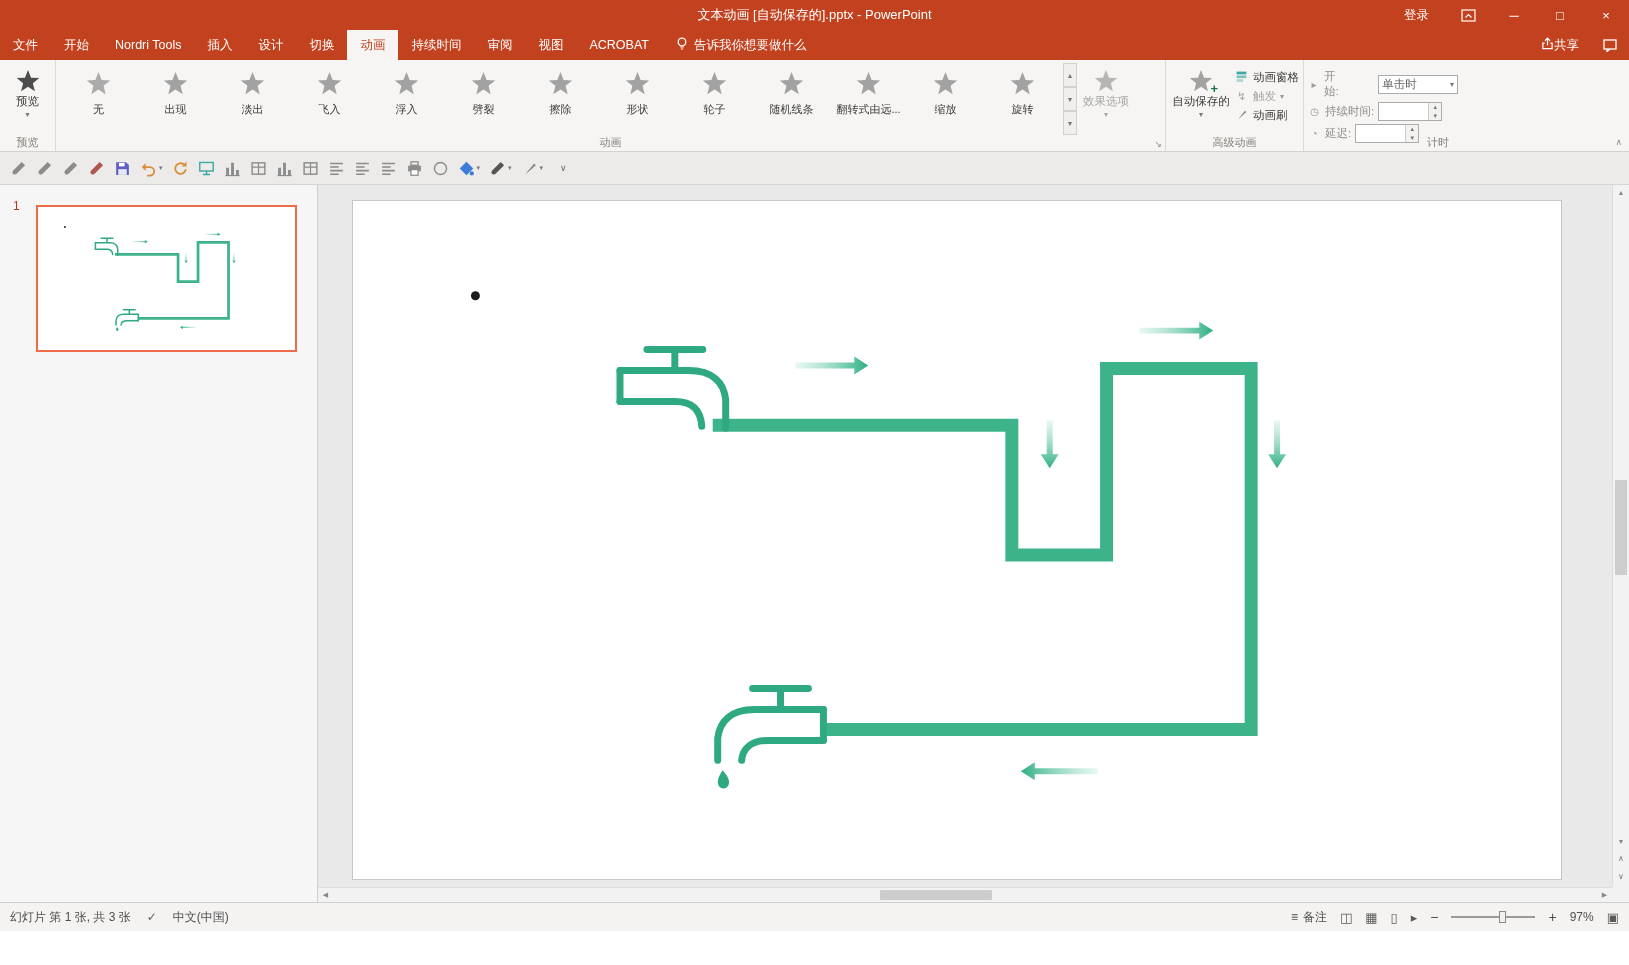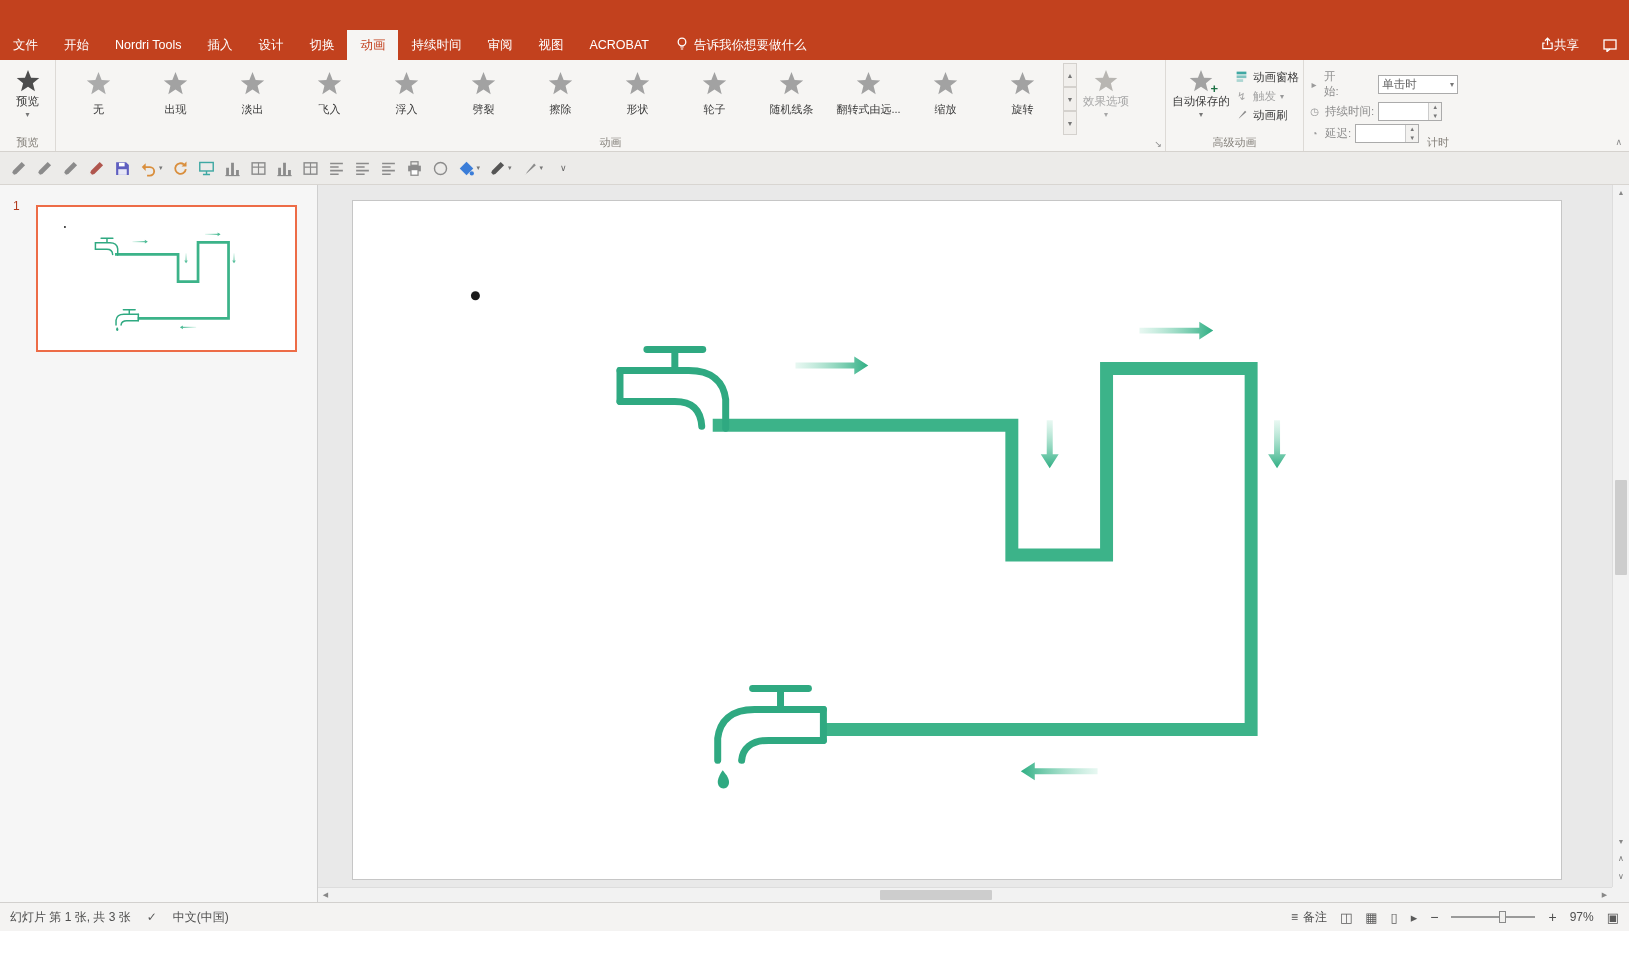--- a/index.html
+++ b/index.html
@@ -248,20 +248,33 @@
       <path d="M695 220 V254 H689 L698 268 L707 254 H701 V220 Z" fill="url(#gradD)"></path>
       <path d="M923 220 V254 H917 L926 268 L935 254 H929 V220 Z" fill="url(#gradD)"></path>
       <path d="M746 569 H683 V563 L669 572 L683 581 V575 H746 Z" fill="url(#gradL)"></path>
     </symbol>
   </defs>
 </svg>
 
 <div id="app">
 
   <div class="titlebar">
+    <div class="tb-title">文本动画 [自动保存的].pptx - PowerPoint</div>
+    <div class="tb-right">
+      <div class="tb-btn tb-signin">登录</div>
+      <div class="tb-btn">
+        <svg width="15" height="13" viewBox="0 0 15 13">
+            <rect x="1" y="1" width="13" height="11" fill="none" stroke="#fff" stroke-width="1.2"></rect>
+            <path d="M4.5 8.5 L7.5 5.5 L10.5 8.5" fill="none" stroke="#fff" stroke-width="1.2"></path>
+          </svg>
+      </div>
+      <div class="tb-btn">─</div>
+      <div class="tb-btn">□</div>
+      <div class="tb-btn">×</div>
+    </div>
   </div>
 
   <div class="tabsrow">
     <div class="tab">文件</div>
     <div class="tab">开始</div>
     <div class="tab">Nordri Tools</div>
     <div class="tab">插入</div>
     <div class="tab">设计</div>
     <div class="tab">切换</div>
     <div class="tab active">动画</div>

